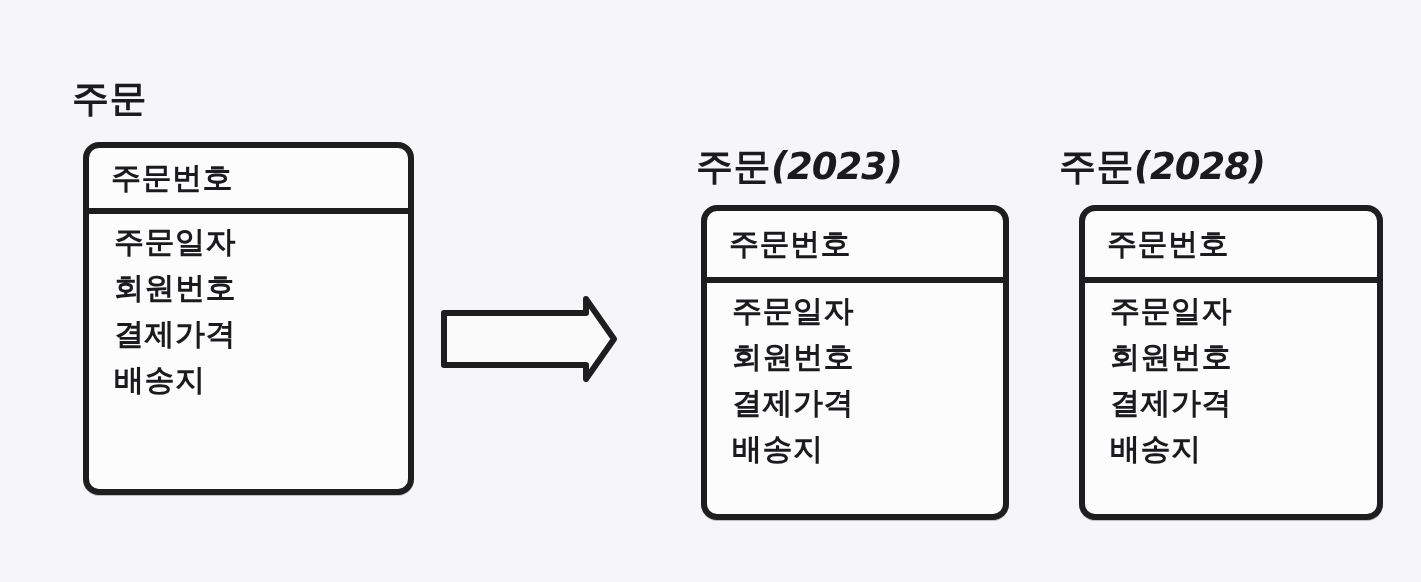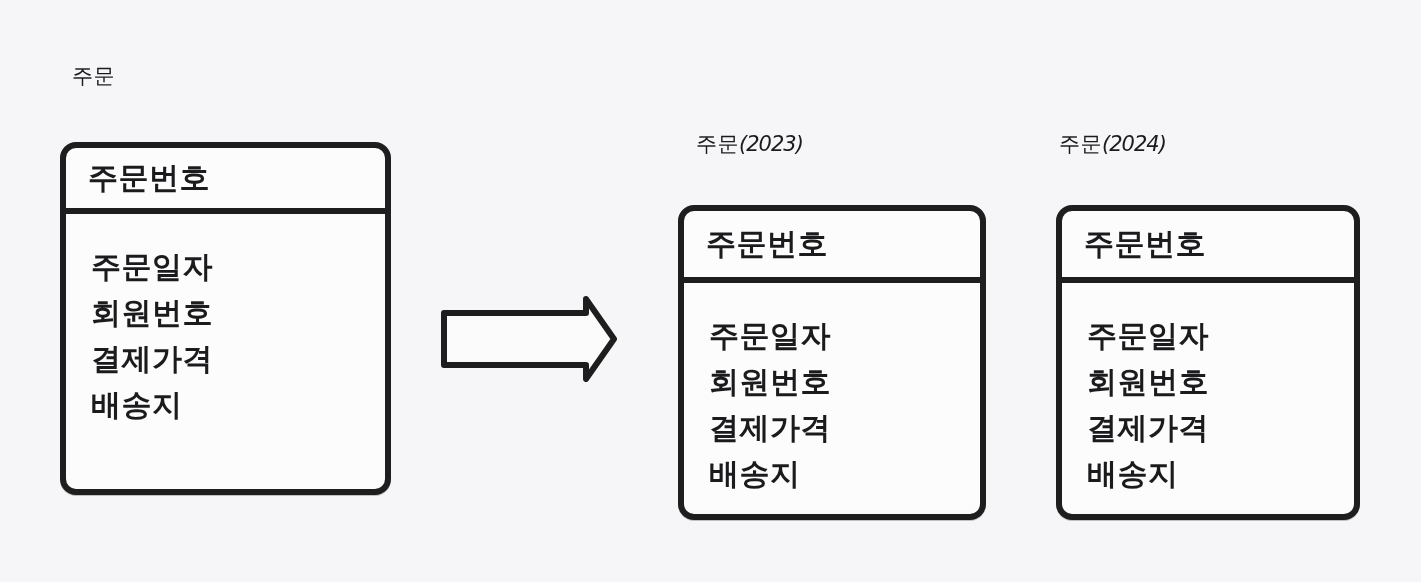--- a/index.html
+++ b/index.html
@@ -11,50 +11,52 @@
     position: relative;
     width: 1421px;
     height: 582px;
     background: #f6f6f8;
     overflow: hidden;
     font-family: "Liberation Sans", sans-serif;
     color: #1b1b1d;
   }
   .shape-title {
     position: absolute;
-    font-size: 21px;
-    font-weight: 400;
+    font-size: 37px;
+    font-weight: 700;
     letter-spacing: 0.5px;
     white-space: nowrap;
+    margin-top: 12px;
   }
   .shape-title .year {
     font-family: "DejaVu Sans", sans-serif;
     font-style: italic;
     letter-spacing: -1px;
   }
   .etable {
     position: absolute;
     box-sizing: border-box;
     background: #fcfcfd;
     border: 6px solid #1e1e1e;
     border-radius: 16px;
     box-shadow: 0 1px 0 rgba(30,30,30,0.25);
+    margin-left: 23px;
   }
   .etable .thead {
     box-sizing: border-box;
     display: flex;
     align-items: center;
     border-bottom: 6px solid #1e1e1e;
     padding-left: 22px;
     font-size: 30px;
     font-weight: 700;
     letter-spacing: 0.5px;
   }
   .etable .tbody {
-    padding: 30px 20px 0 25px;
+    padding: 5px 20px 0 25px;
   }
   .etable .field {
     font-size: 30px;
     font-weight: 700;
     line-height: 46px;
     letter-spacing: 0.5px;
     white-space: nowrap;
   }
   
   .t-source { left: 60px; top: 142px; width: 331px; height: 353px; }
@@ -108,21 +110,21 @@
     </div>
     <div class="tbody">
       <div class="field">주문일자</div>
       <div class="field">회원번호</div>
       <div class="field">결제가격</div>
       <div class="field">배송지</div>
     </div>
   </div>
 
   <div class="shape-title title-2025">
-    <span>주문</span><span class="year">(2024)</span>
+    <span>주문</span><span class="year">(2028)</span>
   </div>
 
   <div class="etable t-2025">
     <div class="thead">
       <span>주문번호</span>
     </div>
     <div class="tbody">
       <div class="field">주문일자</div>
       <div class="field">회원번호</div>
       <div class="field">결제가격</div>

